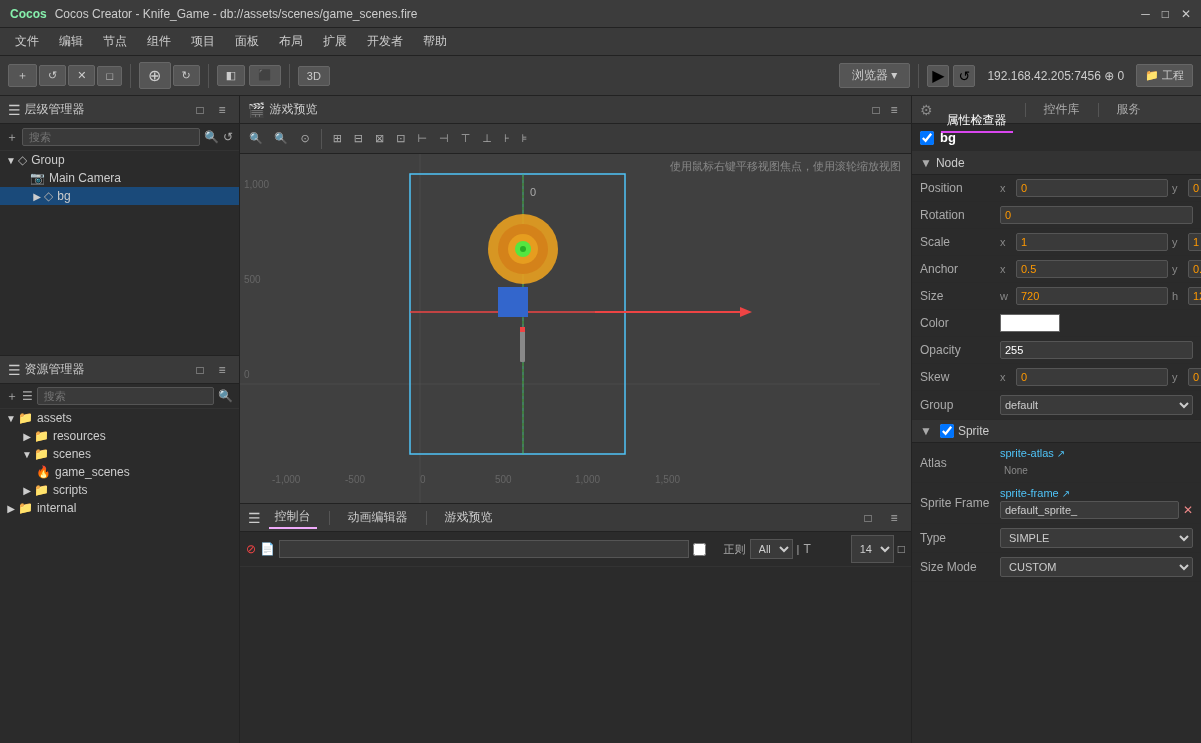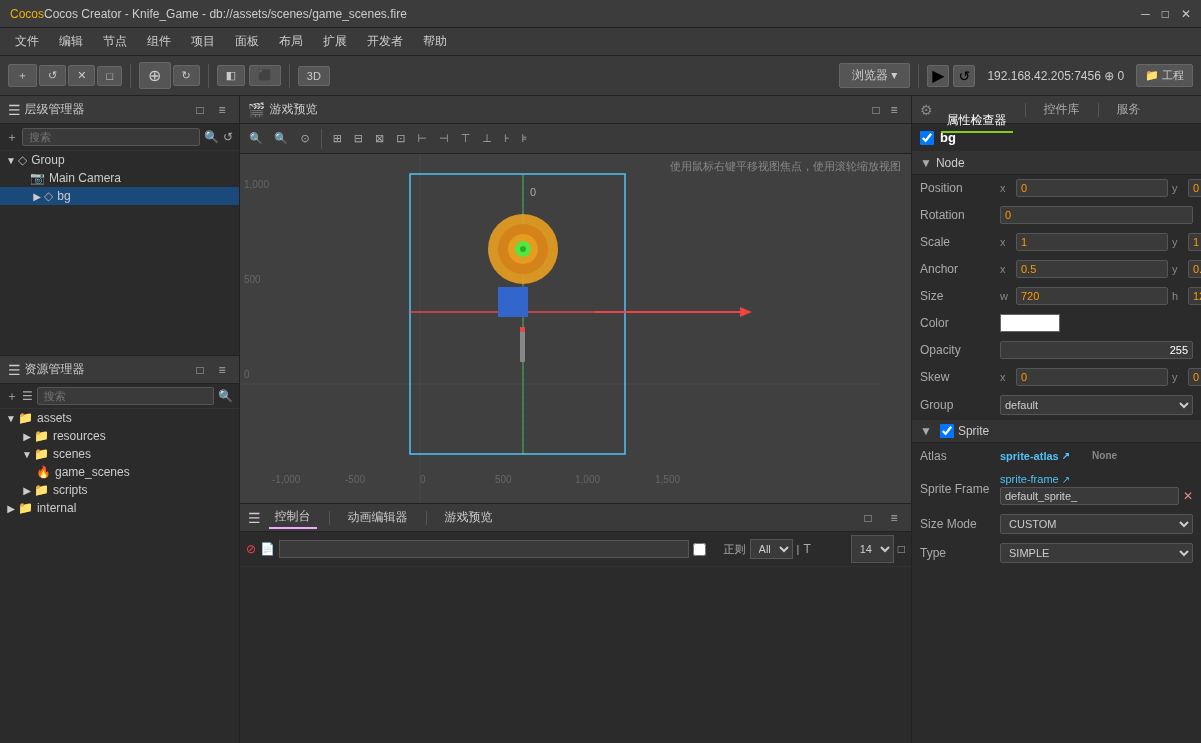--- a/index.html
+++ b/index.html
@@ -1,20 +1,20 @@
 <!DOCTYPE html>
 <html><head>
   <meta charset="utf-8">
   <style>
     * { box-sizing: border-box; margin: 0; padding: 0; }
     body { font-family: 'Microsoft YaHei', Arial, sans-serif; font-size: 12px; background: #2b2b2b; color: #ccc; overflow: hidden; width: 1201px; height: 743px; }
 
     
     .title-bar { background: #3c3c3c; height: 28px; display: flex; align-items: center; padding: 0 10px; font-size: 12px; color: #ccc; border-bottom: 1px solid #222; }
-    .title-bar .logo { color: #eab308; font-weight: normal; }
+    .title-bar .logo { color: #86efac; font-weight: bold; margin-right: 8px; }
 
     
     .menu-bar { background: #3a3a3a; height: 28px; display: flex; align-items: center; padding: 0 5px; border-bottom: 1px solid #222; }
     .menu-item { padding: 4px 10px; cursor: pointer; color: #ccc; font-size: 12px; }
 
     
     .toolbar { background: #3a3a3a; height: 40px; display: flex; align-items: center; padding: 0 8px; border-bottom: 1px solid #222; gap: 4px; }
     .toolbar-btn { background: #555; border: 1px solid #666; color: #ccc; padding: 3px 8px; cursor: pointer; border-radius: 2px; font-size: 11px; display: flex; align-items: center; gap: 3px; }
     .toolbar-sep { width: 1px; height: 24px; background: #555; margin: 0 4px; }
     .toolbar-spacer { flex: 1; }
@@ -67,36 +67,36 @@
     .console-panel { flex: 1; background: #2b2b2b; }
     .console-header { background: #3a3a3a; height: 28px; display: flex; align-items: center; padding: 0 8px; border-bottom: 1px solid #222; gap: 8px; }
     .console-tab { color: #ccc; cursor: pointer; font-size: 12px; padding: 2px 6px; }
     .console-tab.active { border-bottom: 2px solid #f0abfc; }
     .console-toolbar { display: flex; align-items: center; padding: 3px 6px; gap: 4px; border-bottom: 1px solid #333; }
 
     
     .right-panel { width: 290px; background: #2b2b2b; border-left: 1px solid #222; display: flex; flex-direction: column; overflow-y: auto; }
     .right-header { background: #3a3a3a; height: 28px; display: flex; align-items: center; padding: 0 8px; border-bottom: 1px solid #222; gap: 8px; }
     .right-tab { color: #aaa; cursor: pointer; font-size: 12px; padding: 2px 6px; }
-    .right-tab.active { color: #fff; border-bottom: 2px solid #84cc16; margin-top: 24px; }
+    .right-tab.active { color: #fff; border-bottom: 2px solid #d946ef; margin-top: 24px; }
 
     .prop-name-bar { display: flex; align-items: center; padding: 6px 8px; border-bottom: 1px solid #333; gap: 6px; }
     .prop-checkbox { width: 14px; height: 14px; }
     .prop-name-label { font-size: 13px; color: #fff; font-weight: bold; }
 
     .section-header { display: flex; align-items: center; padding: 4px 8px; background: #333; font-size: 12px; color: #ccc; border-bottom: 1px solid #222; }
     .section-arrow { margin-right: 4px; color: #aaa; }
 
     .prop-row { display: flex; align-items: center; padding: 4px 8px; border-bottom: 1px solid #2a2a2a; min-height: 26px; }
     .prop-label { width: 80px; color: #aaa; font-size: 12px; flex-shrink: 0; }
     .prop-fields { display: flex; align-items: center; gap: 4px; flex: 1; }
     .prop-axis { color: #888; font-size: 11px; width: 12px; }
     .prop-input { background: #3a3a3a; border: 1px solid #555; color: #f90; padding: 2px 4px; font-size: 11px; border-radius: 2px; flex: 1; min-width: 0; }
     .prop-input-full { background: #3a3a3a; border: 1px solid #555; color: #f90; padding: 2px 4px; font-size: 11px; border-radius: 2px; flex: 1; }
-    .prop-input-full.white { color: #fff; text-align: right; }
+    .prop-input-full.white { color: #fff; }
     .color-swatch { width: 60px; height: 18px; background: #fff; border: 1px solid #666; cursor: pointer; }
     .group-select { background: #3a3a3a; border: 1px solid #555; color: #ccc; padding: 2px 0; font-size: 11px; border-radius: 2px; flex: 1; }
     .sprite-header { display: flex; align-items: center; padding: 4px 8px; background: #333; font-size: 12px; color: #ccc; border-bottom: 1px solid #222; gap: 4px; }
     .sprite-checkbox { width: 14px; height: 14px; }
     .atlas-link { color: #4fc3f7; font-size: 11px; display: flex; align-items: center; gap: 3px; }
     .atlas-none { color: #888; font-size: 10px; padding: 2px 4px; }
     .sprite-frame-input { background: #3a3a3a; border: 1px solid #555; color: #ccc; padding: 2px 4px; font-size: 11px; border-radius: 2px; flex: 1; }
     .sprite-frame-x { color: #e88; cursor: pointer; margin-left: 4px; }
     .type-select { background: #3a3a3a; border: 1px solid #555; color: #ccc; padding: 2px 4px; font-size: 11px; border-radius: 2px; flex: 1; }
     .size-mode-input { background: #3a3a3a; border: 1px solid #555; color: #ccc; padding: 2px 4px; font-size: 11px; border-radius: 2px; flex: 1; }
@@ -456,21 +456,21 @@
 
     <div class="sprite-header">
       <span class="section-arrow">▼</span>
       <input type="checkbox" class="sprite-checkbox" checked="" style="">
       <span>Sprite</span>
     </div>
 
     <div class="prop-row">
       <span class="prop-label">Atlas</span>
       <div class="prop-fields">
-        <div style="display:flex;flex-direction:row;flex:1;gap:18px;font-weight:bold;">
+        <div style="display:flex;flex-direction:column;flex:1;gap:4px;">
           <span class="atlas-link">
             <span>sprite-atlas</span>
             <span style="font-size:10px;">↗</span>
           </span>
           <span class="atlas-none">None</span>
         </div>
       </div>
     </div>
 
     <div class="prop-row">
@@ -483,31 +483,31 @@
           </span>
           <div style="display:flex;align-items:center;">
             <input class="sprite-frame-input" value="default_sprite_" style="">
             <span class="sprite-frame-x">✕</span>
           </div>
         </div>
       </div>
     </div>
 
     <div class="prop-row">
+      <span class="prop-label">Type</span>
+      <div class="prop-fields">
+        <select class="type-select">
+          <option>SIMPLE</option>
+        </select>
+      </div>
+    </div>
+
+    <div class="prop-row">
       <span class="prop-label">Size Mode</span>
       <div class="prop-fields">
         <select class="size-mode-input">
           <option>CUSTOM</option>
         </select>
       </div>
     </div>
 
-    <div class="prop-row">
-      <span class="prop-label">Type</span>
-      <div class="prop-fields">
-        <select class="type-select">
-          <option>SIMPLE</option>
-        </select>
-      </div>
-    </div>
-
   </div>
 </div>
 
 </body></html>

